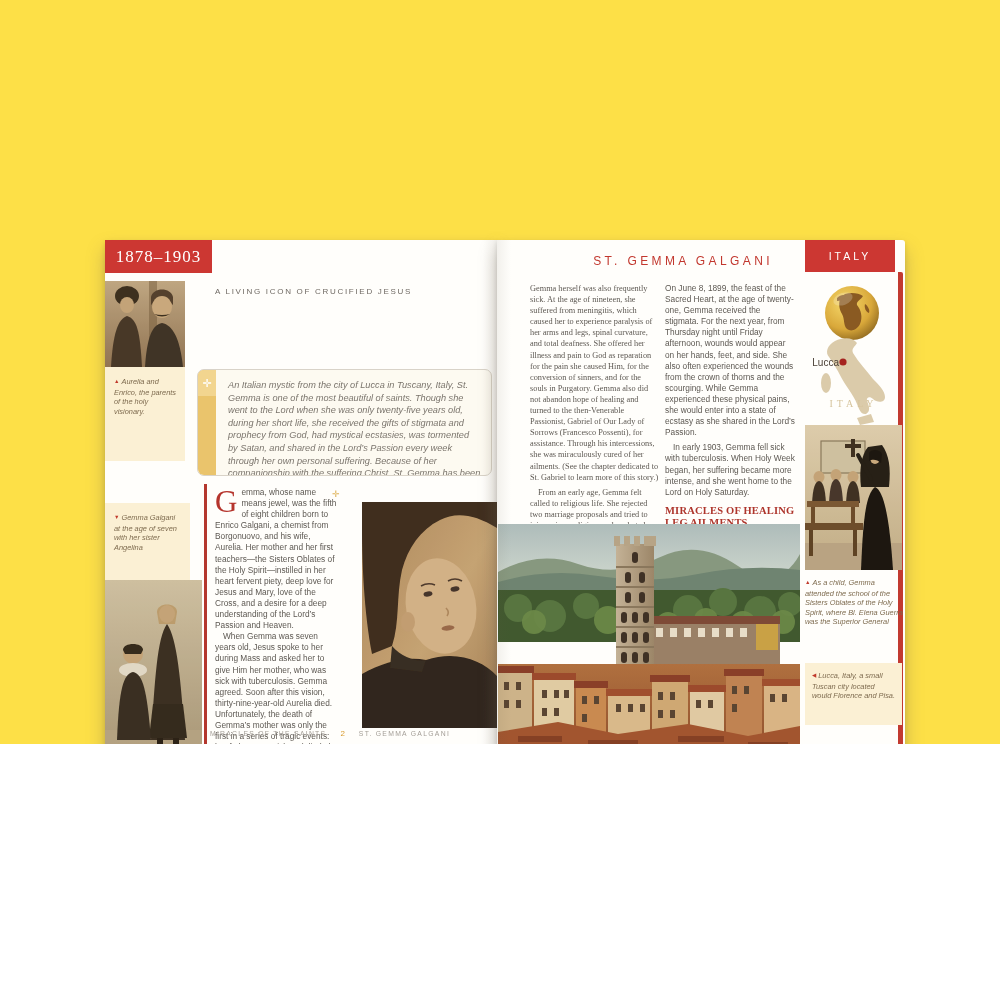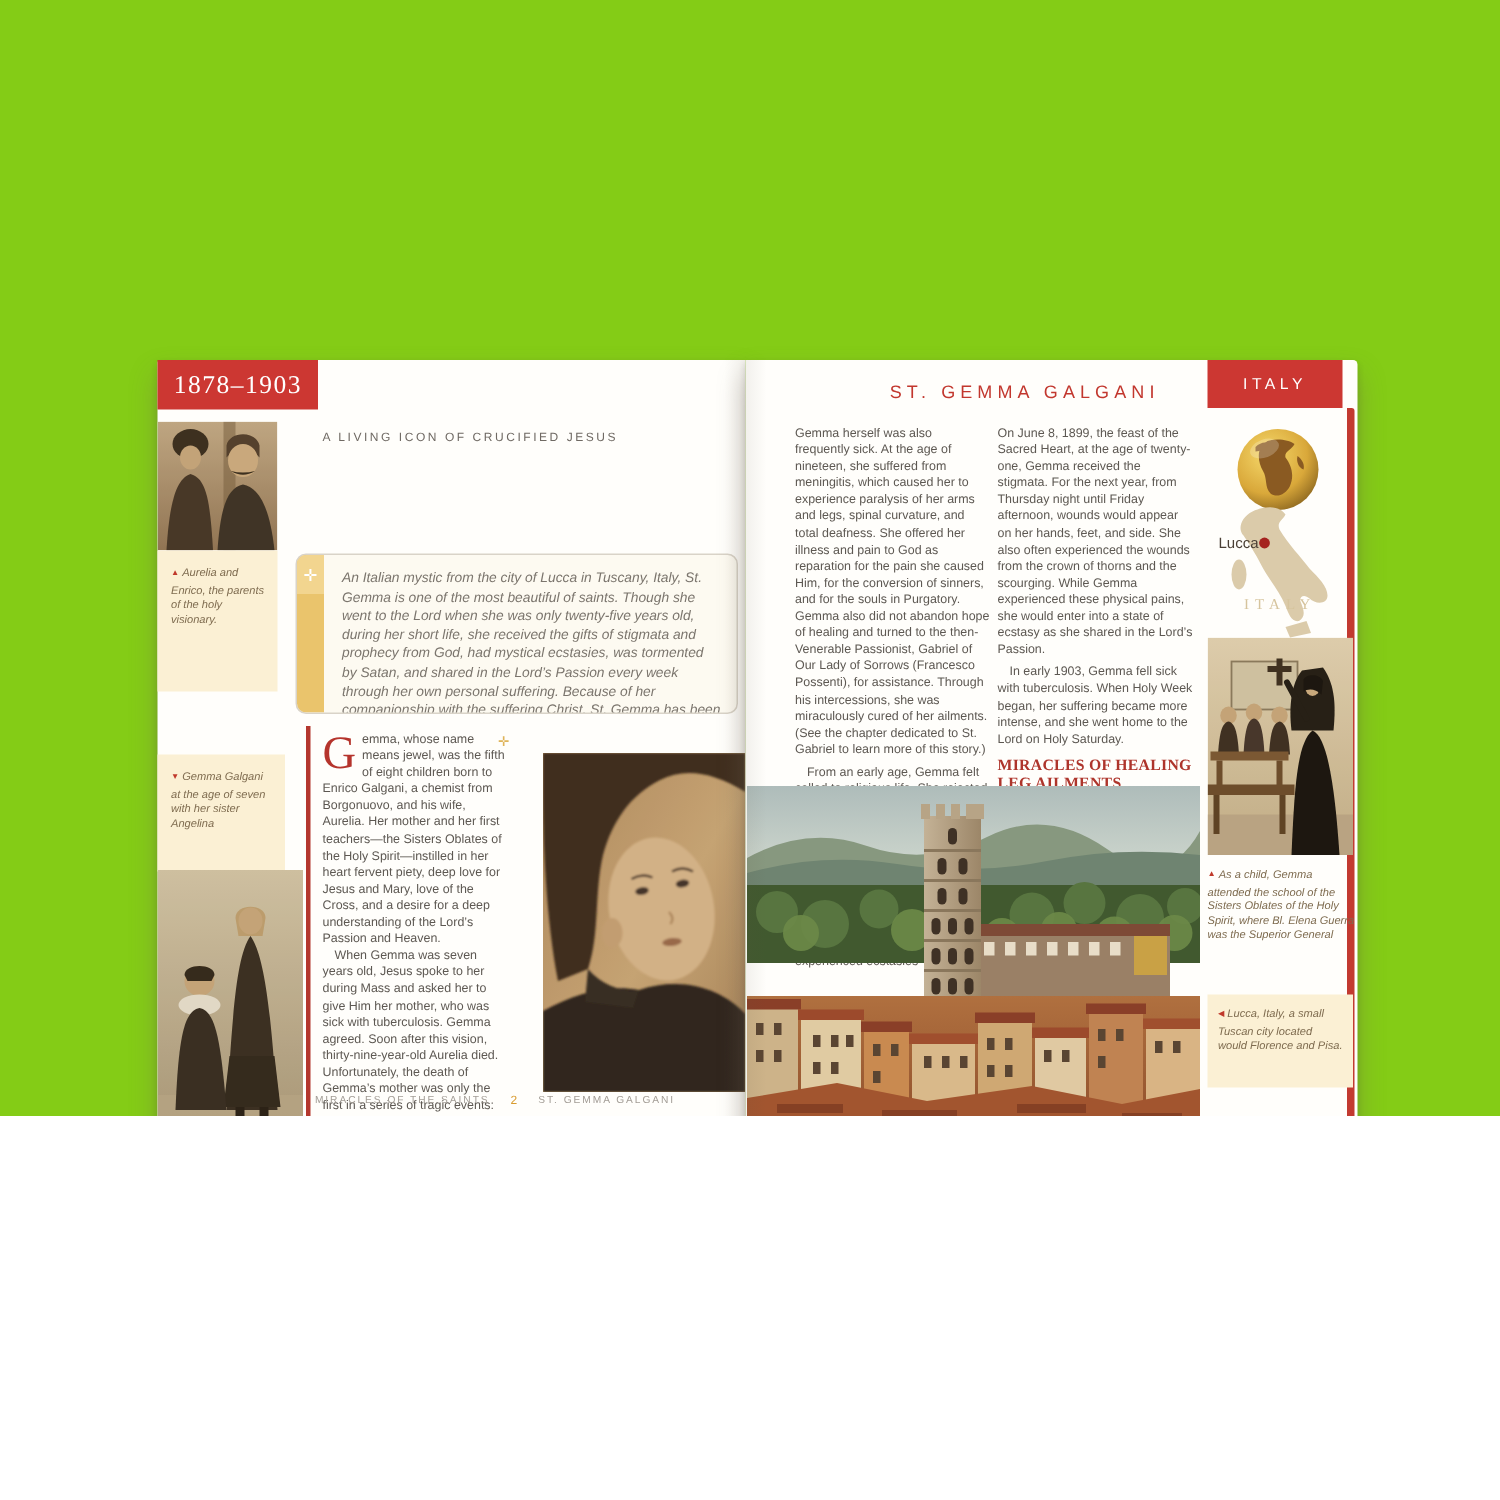--- a/index.html
+++ b/index.html
@@ -1,17 +1,17 @@
 <!DOCTYPE html>
 <html><head>
 <meta charset="utf-8">
 <style>
   * { margin:0; padding:0; box-sizing:border-box; }
   html,body { width:1000px; height:1000px; background:#ffffff; font-family:"Liberation Sans", sans-serif; }
-  .canvas { position:relative; width:1000px; height:744px; background:#84cc16; overflow:hidden; }
+  .canvas { position:relative; width:1000px; height:744px; background:#fde047; overflow:hidden; }
 
   .page { position:absolute; top:240px; height:517px; background:#fffefb; box-shadow:0 10px 18px rgba(110,100,85,.38), 0 2px 5px rgba(0,0,0,.12); }
   .page-left  { left:105px; width:392px; border-radius:2px 0 0 3px; }
   .page-right { left:497px; width:408px; border-radius:0 3px 3px 0; }
   .page-left::after { content:""; position:absolute; right:0; top:0; bottom:0; width:14px;
       background:linear-gradient(to right, rgba(0,0,0,0), rgba(90,80,60,.07)); }
   .page-right::before { content:""; position:absolute; left:0; top:0; bottom:0; width:14px;
       background:linear-gradient(to left, rgba(0,0,0,0), rgba(90,80,60,.08)); z-index:5; }
 
   
@@ -48,21 +48,21 @@
   .footer-page-num { color:#d89b2f; font-size:8px; letter-spacing:0; }
 
   
   .rp-header { position:absolute; top:14px; right:132px; font-size:12px; letter-spacing:3.4px; color:#c2372e; }
   .italy-tab { position:absolute; left:308px; top:0; width:90px; height:32px; background:#cc3732; color:#fff;
       font-size:10.5px; letter-spacing:3px; display:flex; align-items:center; justify-content:center; }
   .red-edge { position:absolute; left:401px; top:32px; width:5px; height:483px; background:#c23a30; border-radius:0 2px 2px 0; }
 
   .col { position:absolute; top:43px; width:130px; font-size:8.3px; line-height:11.1px; color:#5d5852; }
   .col p + p { text-indent:8px; margin-top:4px; }
-  .col1 { left:33px; } .col2 { left:168px; }
+  .col1 { left:33px;font-family:Liberation Serif, serif; } .col2 { left:168px; }
   .subhead { font-family:"Liberation Serif", serif; font-weight:bold; font-size:10.5px; line-height:12px;
       color:#ae352c; margin-top:7px; margin-bottom:2px; letter-spacing:.2px; }
   .col .after-subhead { text-indent:0; }
 
   .lucca-photo { position:absolute; left:1px; top:284px; width:302px; height:232px; overflow:hidden; }
 
   .rail-globe { position:absolute; left:326px; top:44px; width:58px; height:58px; }
   .rail-map { position:absolute; left:316px; top:95px; width:76px; height:92px; }
   .map-city-label { position:absolute; left:302px; top:117px; width:40px; text-align:right;
       font-size:10px; font-weight:normal; color:#4a3f35; }

